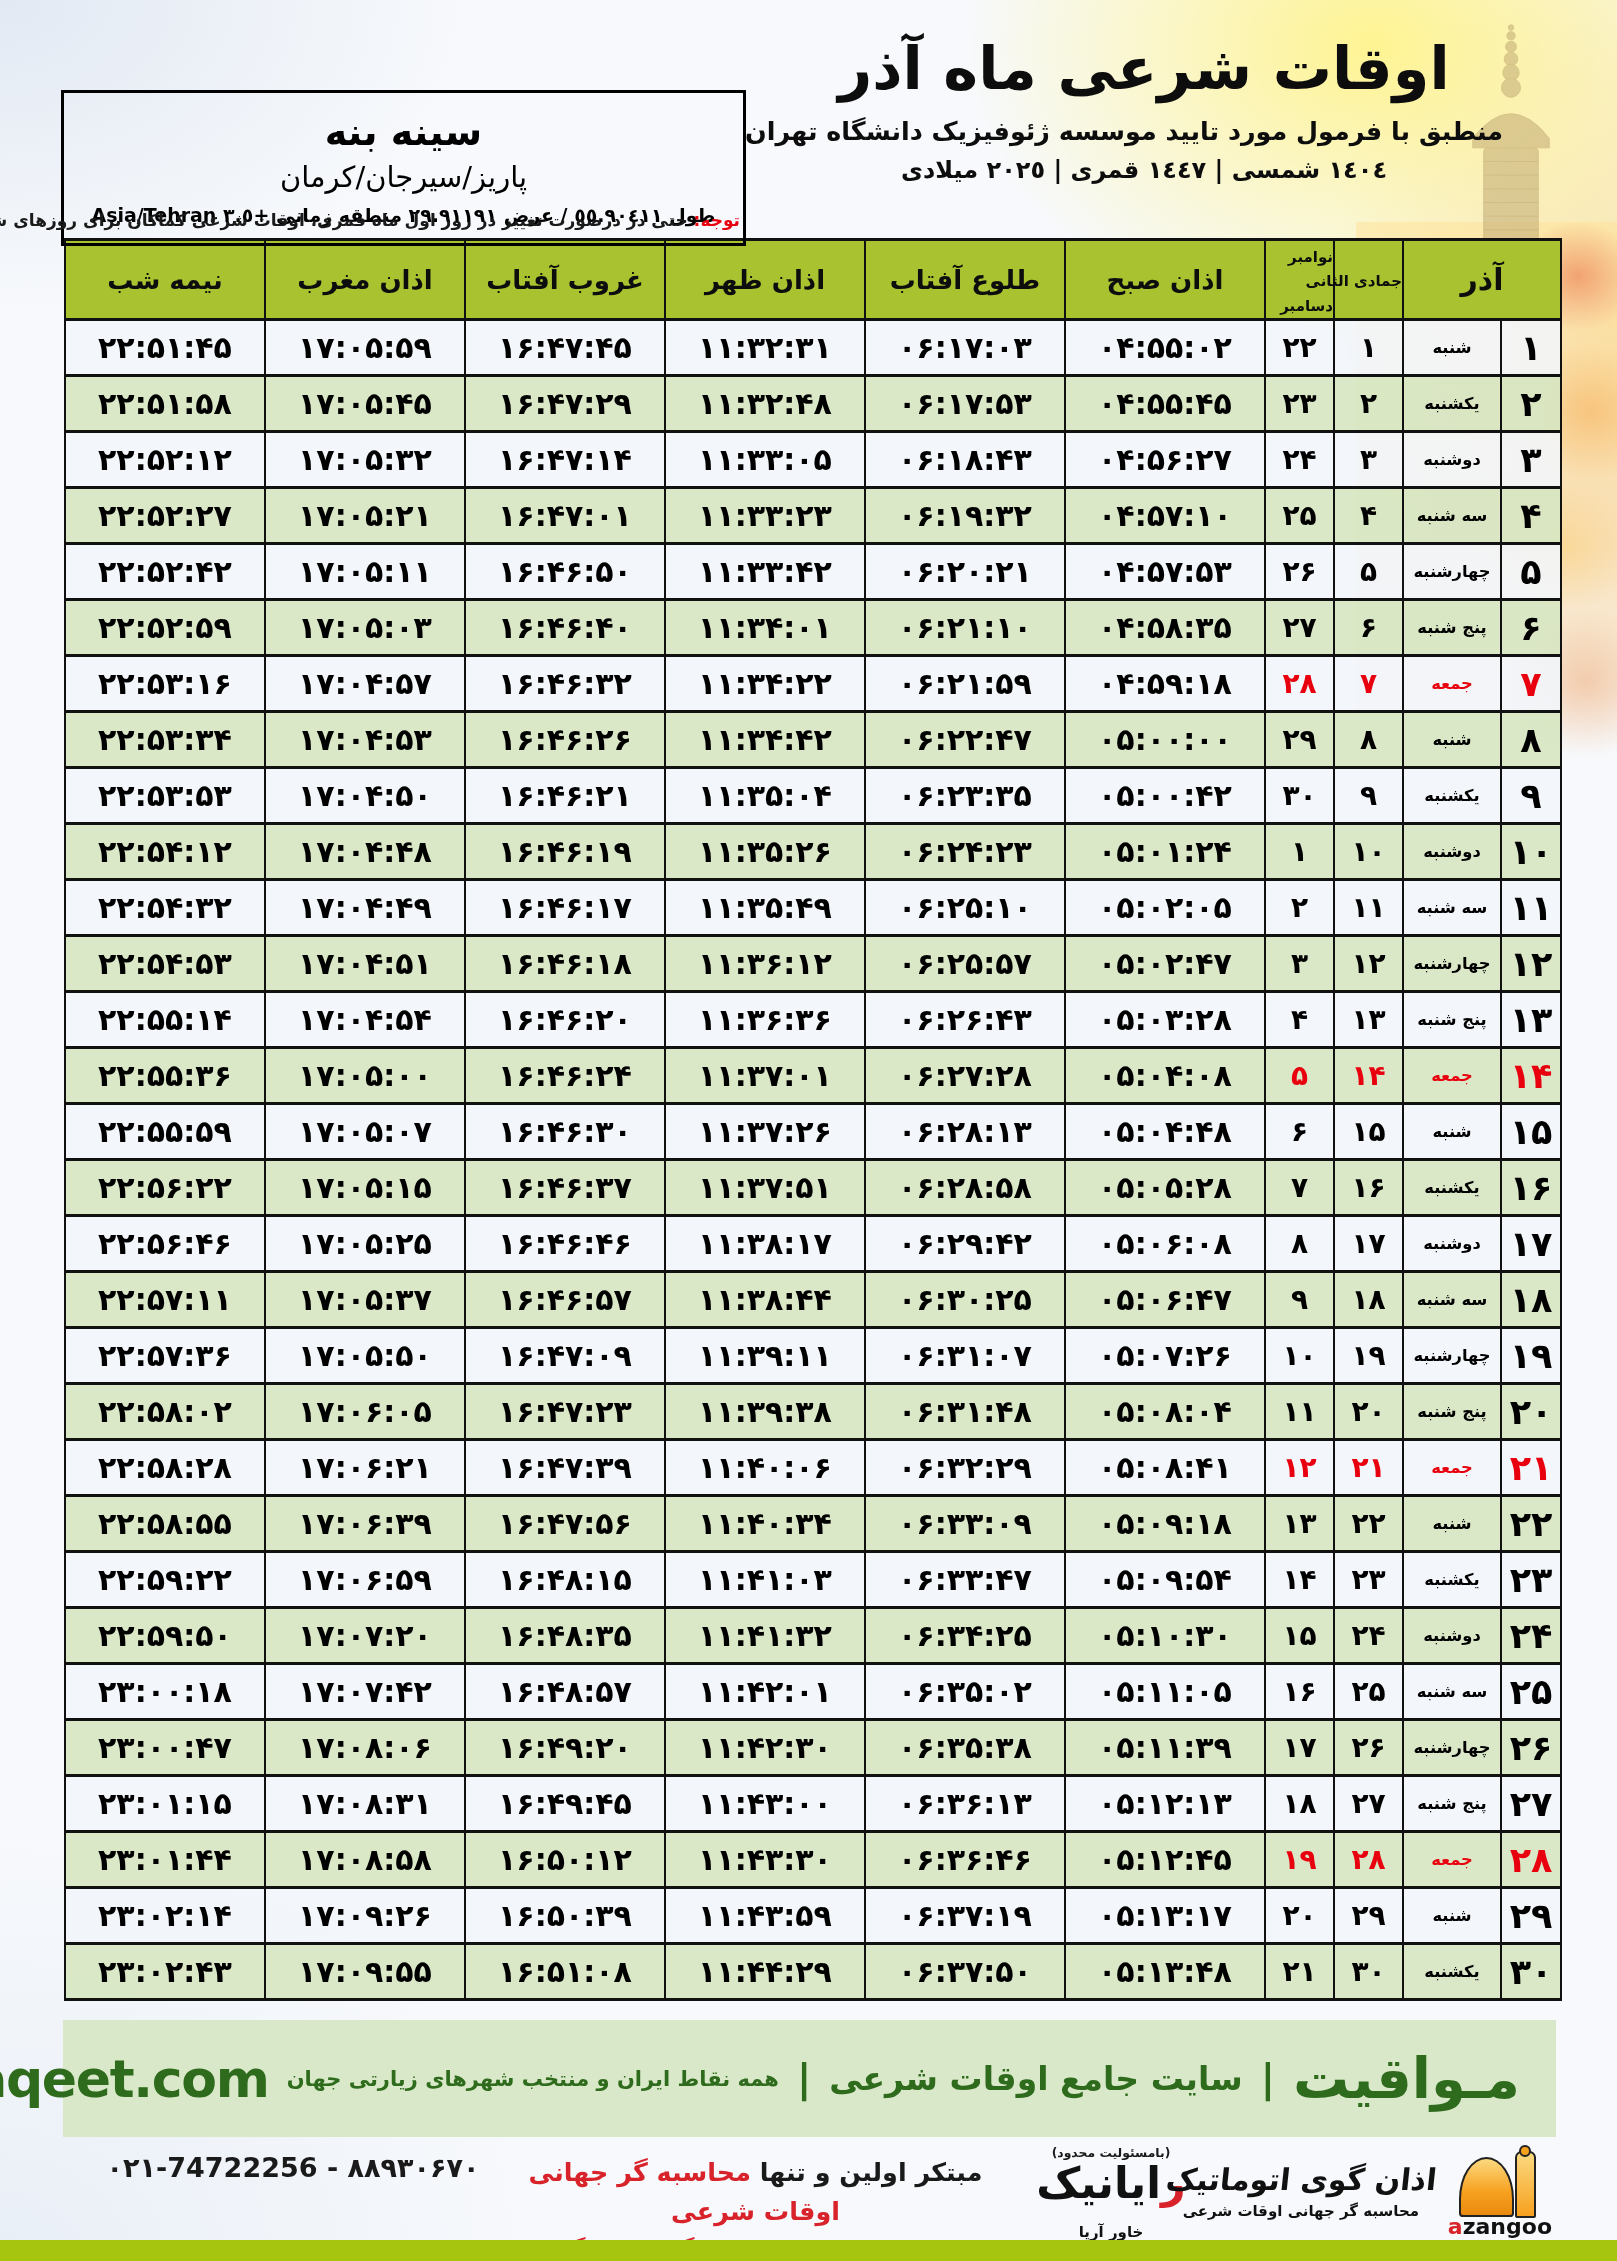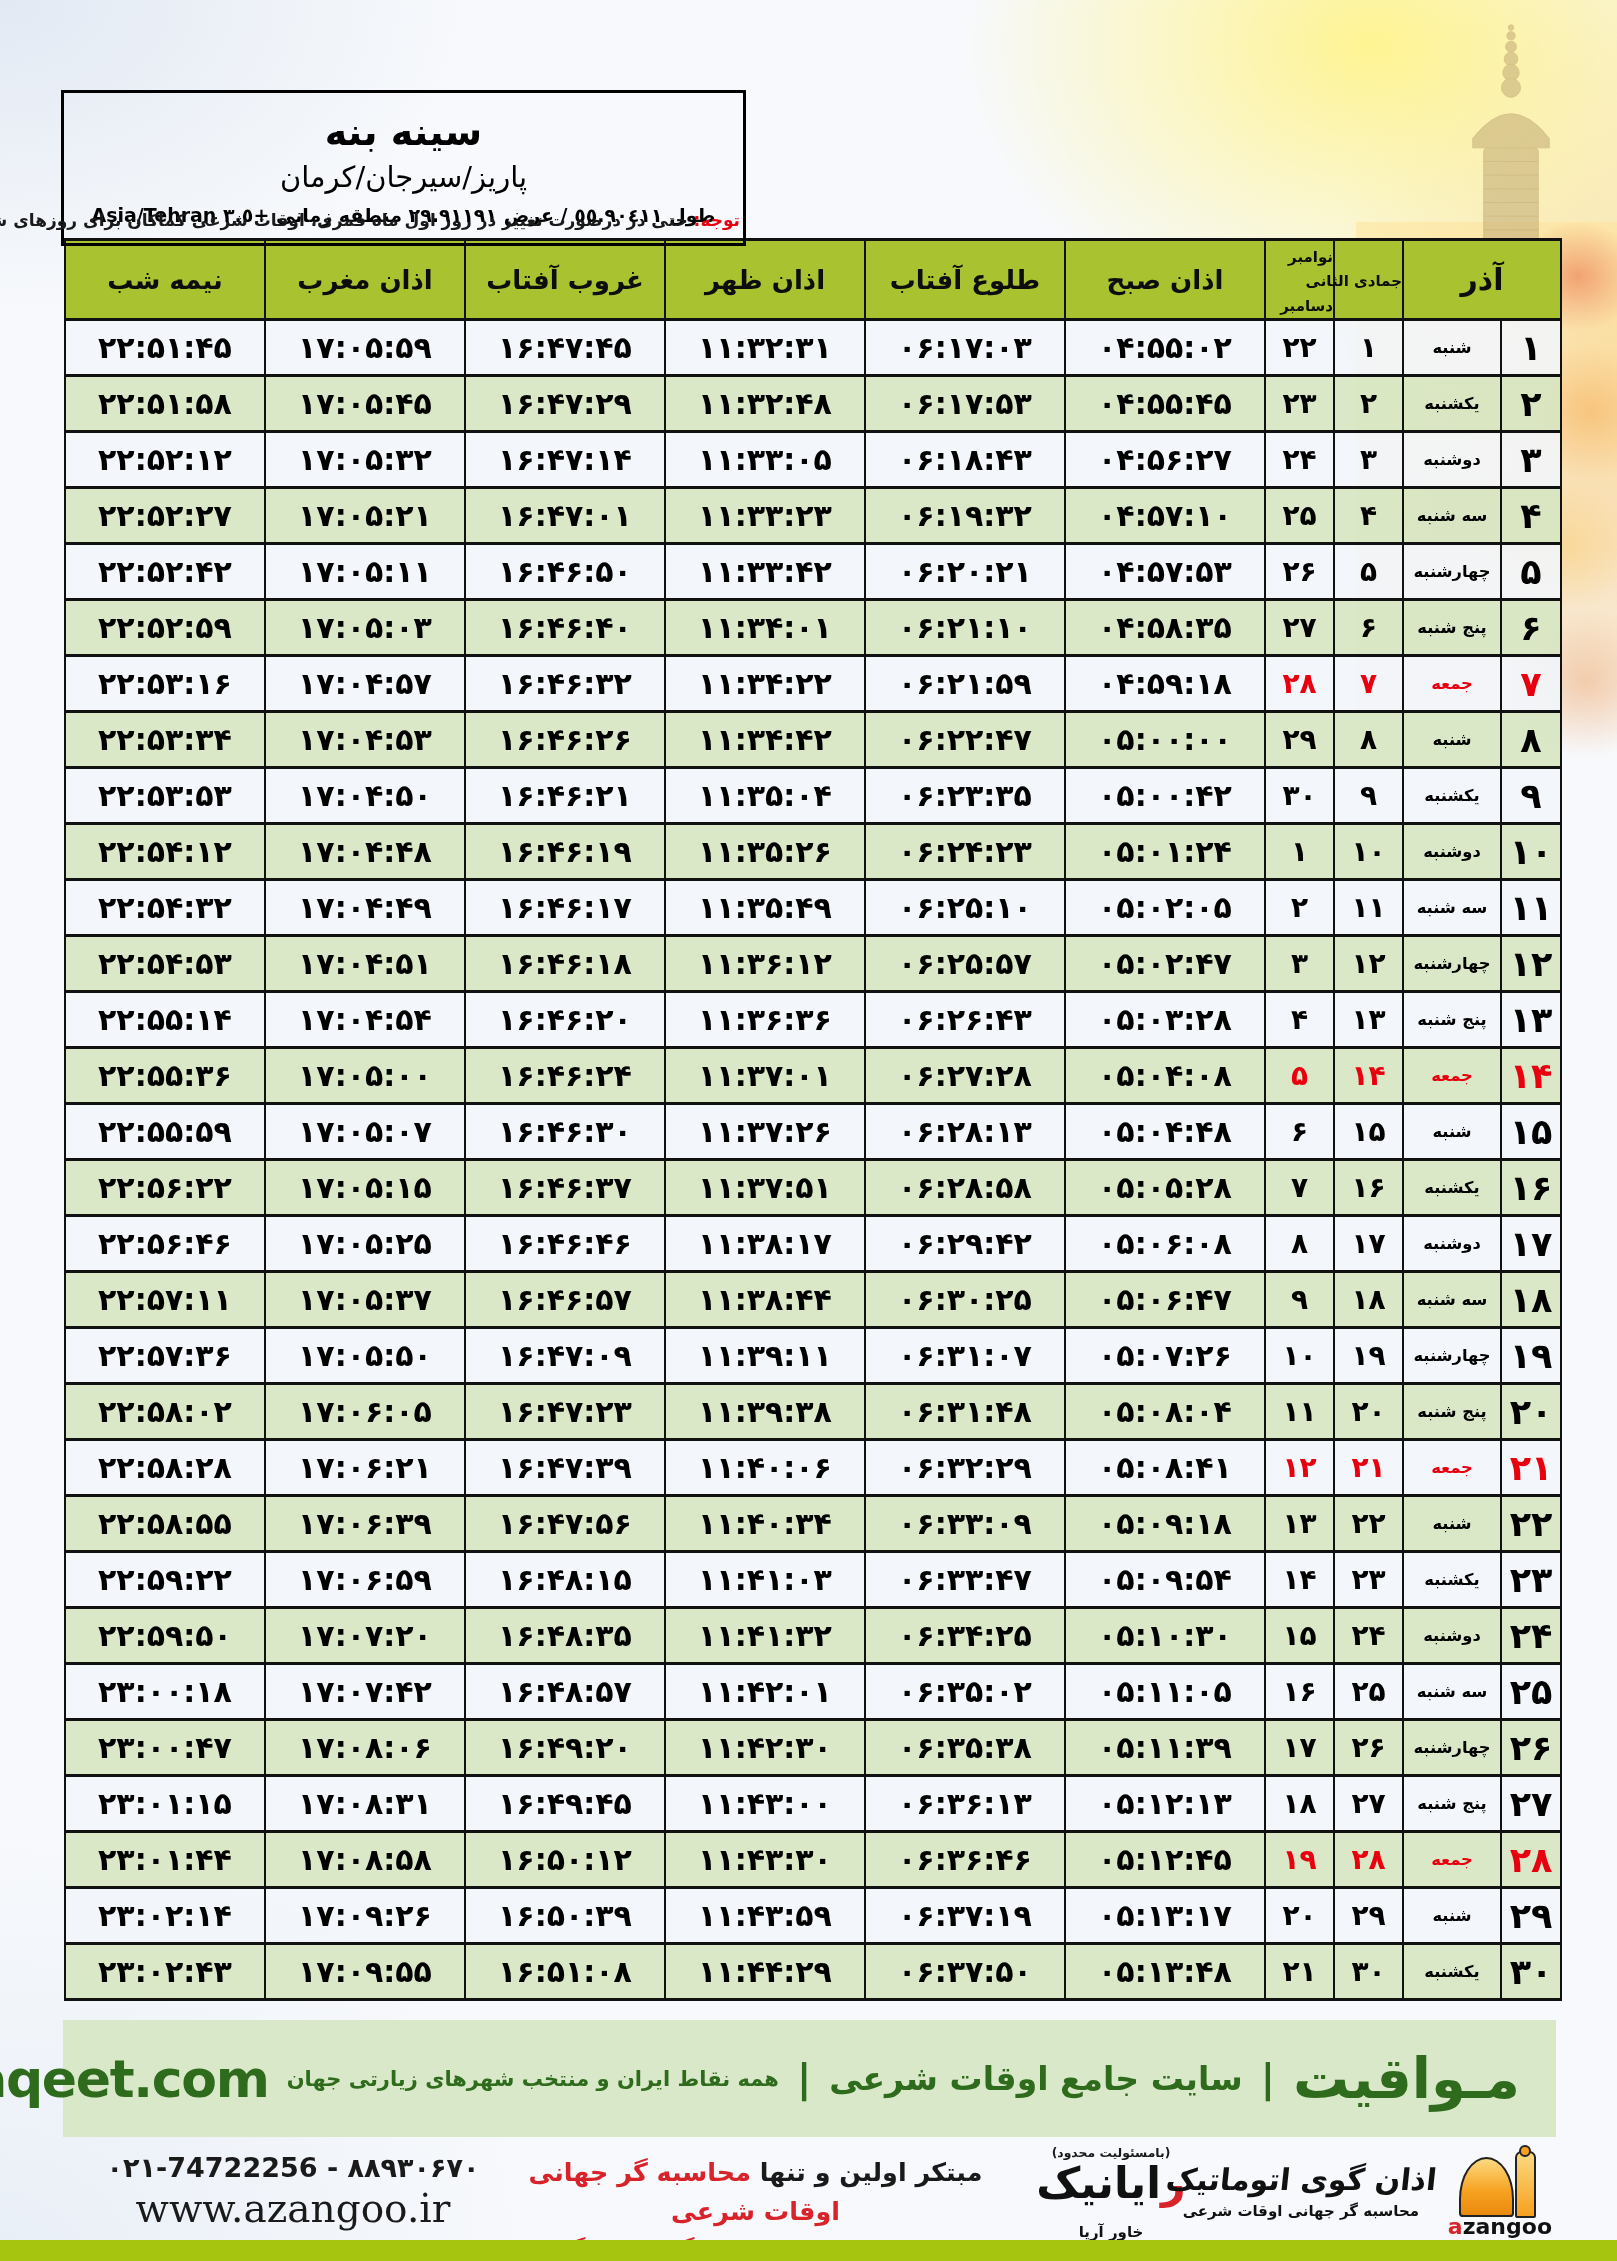--- a/index.html
+++ b/index.html
@@ -113,20 +113,25 @@
   <div class="loc-box">
     <div class="loc-city">سینه بنه</div>
     <div class="loc-region">پاریز/سیرجان/کرمان</div>
     <div class="loc-coords">طول ٥٥.٩٠٤١١ / عرض ٢٩.٩١١٩١ منطقه زمانی +٣.٥ Asia/Tehran</div>
   </div>
 
   <div class="notice">
     <span class="notice-label">توجه:</span><span> حتی در درصورت تغییر در روز اول ماه قمری، اوقات شرعی کماکان برای روزهای شمسی و میلادی معتبر است.</span>
   </div>
 
+  <div class="main-header">
+    <div class="mh-title">اوقات شرعی ماه آذر</div>
+    <div class="mh-sub">منطبق با فرمول مورد تایید موسسه ژئوفیزیک دانشگاه تهران</div>
+    <div class="mh-cal">١٤٠٤ شمسی | ١٤٤٧ قمری | ٢٠٢٥ میلادی</div>
+  </div>
 
   <div class="tbl-wrap">
     <table class="prayer">
       <colgroup>
         <col style="width:60px">
           <col style="width:98px">
           <col style="width:69px">
           <col style="width:69px">
         <col style="width:200px">
           <col style="width:200px">
@@ -522,21 +527,20 @@
     <span class="fb-brand">مـواقیت</span>
     <span class="fb-div">|</span>
     <span class="fb-sub">سایت جامع اوقات شرعی</span>
     <span class="fb-div">|</span>
     <span class="fb-tag">همه نقاط ایران و منتخب شهرهای زیارتی جهان</span>
     <span class="fb-site">mavaqeet.com</span>
   </div>
 
   <div class="contact">
     <div class="phone">۰۲۱-74722256 - ۸۸۹۳۰۶۷۰</div>
-    <div class="url">www.azangoo.ir</div>
   </div>
 
   <div class="maker">
     <div><span>مبتکر اولین و تنها </span><span class="red">محاسبه گر جهانی اوقات شرعی</span></div>
     <div><span>و تولید کننده انواع </span><span class="red">دستگاه اذان گوی تمام خودکار ماهواره ای</span></div>
   </div>
 
   <div class="rayanik">
     <div class="note">(بامسئولیت محدود)</div>
     <div class="main"><span class="red">ر</span><span>ایانیک</span></div>

